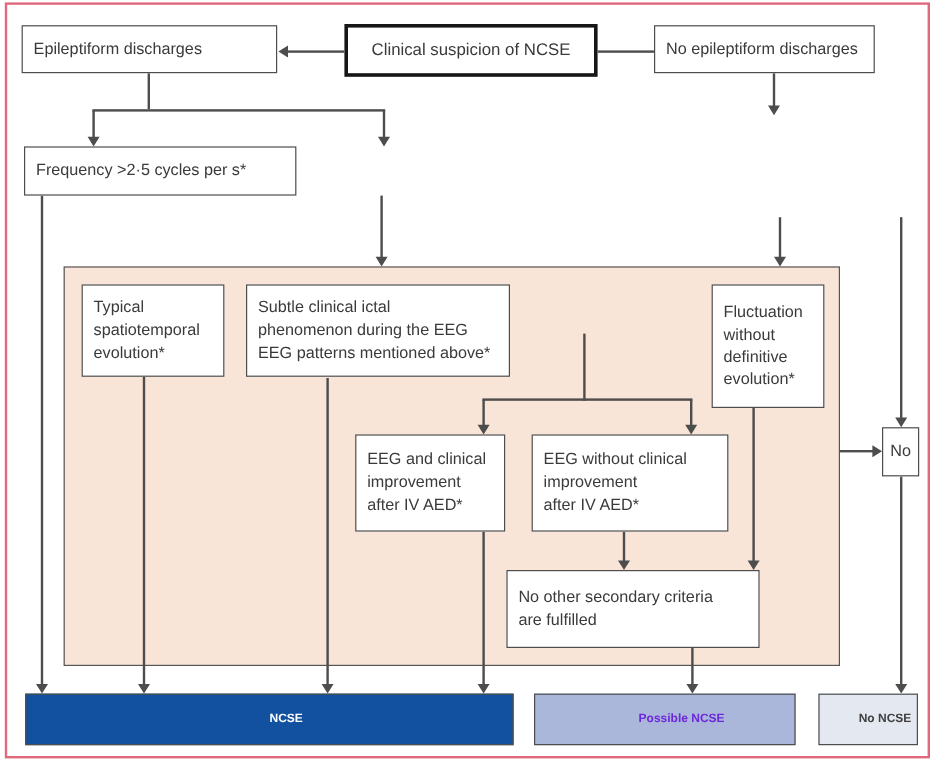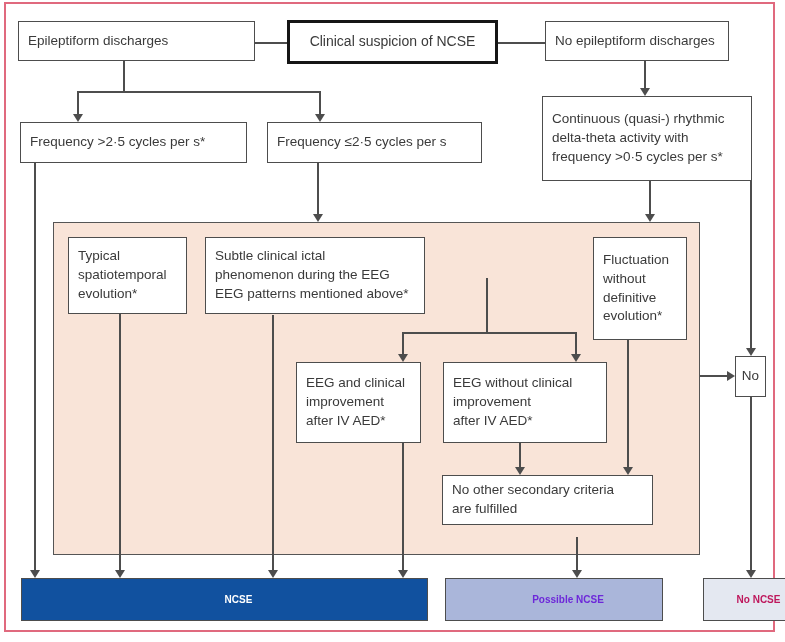--- a/index.html
+++ b/index.html
@@ -16,21 +16,21 @@
   .ah-r{border-top:5px solid transparent;border-bottom:5px solid transparent;border-left:8px solid #4d4d4d;}
   .node{position:absolute;background:#fff;border:1.5px solid #4d4d4d;box-sizing:border-box;
         display:flex;align-items:center;font-size:13.5px;line-height:1.4;color:#3a3a3a;
         white-space:pre-line;padding:2px 4px 2px 9px;z-index:3;}
   .c{justify-content:center;text-align:center;padding:2px;}
   .thick{border:3px solid #161616;font-size:14px;}
   .bar{position:absolute;border:1.5px solid #4d4d4d;box-sizing:border-box;display:flex;
        align-items:center;justify-content:center;font-size:10px;font-weight:bold;z-index:3;padding-left:28px;}
   .bar-ncse{background:#11519f;color:#ffffff;}
   .bar-possible{background:#aab6da;color:#6d28d9;}
-  .bar-noncse{background:#e4e8f1;color:#be185d;margin-left:21px;}
+  .bar-noncse{background:#e4e8f1;color:#404040;}
 </style>
 </head>
 <body>
 
 <div id="fig">
   <div class="frame"></div>
 
   <div class="panel"></div>
 
   <div class="ln" style="left:123px;top:61px;width:2px;height:30px"></div>
@@ -70,33 +70,29 @@
   <div class="ah ah-d" style="left:268px;top:570px"></div>
   <div class="ah ah-d" style="left:398px;top:354px"></div>
   <div class="ah ah-d" style="left:571px;top:354px"></div>
   <div class="ah ah-d" style="left:398px;top:570px"></div>
   <div class="ah ah-d" style="left:515px;top:467px"></div>
   <div class="ah ah-d" style="left:623px;top:467px"></div>
   <div class="ah ah-d" style="left:572px;top:570px"></div>
   <div class="ah ah-r" style="left:727px;top:371px"></div>
   <div class="ah ah-d" style="left:746px;top:570px"></div>
 
-  <div class="node" style="left:18px;top:21px;width:237px;height:40px">Epileptiform discharges</div>
+  <div class="node" style="left:18px;top:21px;width:213px;height:40px">Epileptiform discharges</div>
 
   <div class="node c thick" style="left:287px;top:20px;width:211px;height:44px">Clinical suspicion of NCSE</div>
 
   <div class="node" style="left:545px;top:21px;width:184px;height:40px">No epileptiform discharges</div>
 
   <div class="node" style="left:20px;top:122px;width:227px;height:41px">Frequency &gt;2·5 cycles per s*</div>
 
-  <div class="node" style="left:267px;top:122px;width:215px;height:41px">Frequency ≤2·5 cycles per s</div>
 
-  <div class="node" style="left:542px;top:96px;width:210px;height:85px">Continuous (quasi-) rhythmic
-delta-theta activity with
-frequency &gt;0·5 cycles per s*</div>
 
   <div class="node" style="left:68px;top:237px;width:119px;height:77px">Typical
 spatiotemporal
 evolution*</div>
 
   <div class="node" style="left:205px;top:237px;width:220px;height:77px">Subtle clinical ictal
 phenomenon during the EEG
 EEG patterns mentioned above*</div>
 
 
@@ -106,21 +102,21 @@
 evolution*</div>
 
   <div class="node" style="left:296px;top:362px;width:125px;height:81px">EEG and clinical
 improvement
 after IV AED*</div>
 
   <div class="node" style="left:443px;top:362px;width:164px;height:81px">EEG without clinical
 improvement
 after IV AED*</div>
 
-  <div class="node" style="left:442px;top:475px;width:211px;height:50px">No other secondary criteria
+  <div class="node" style="left:422px;top:475px;width:211px;height:65px">No other secondary criteria
 are fulfilled</div>
 
   <div class="node c" style="left:735px;top:356px;width:31px;height:41px">No</div>
 
   <div class="bar bar-ncse" style="left:21px;top:578px;width:407px;height:43px">NCSE</div>
 
   <div class="bar bar-possible" style="left:445px;top:578px;width:218px;height:43px">Possible NCSE</div>
 
   <div class="bar bar-noncse" style="left:682px;top:578px;width:83px;height:43px">No NCSE</div>
 </div>

